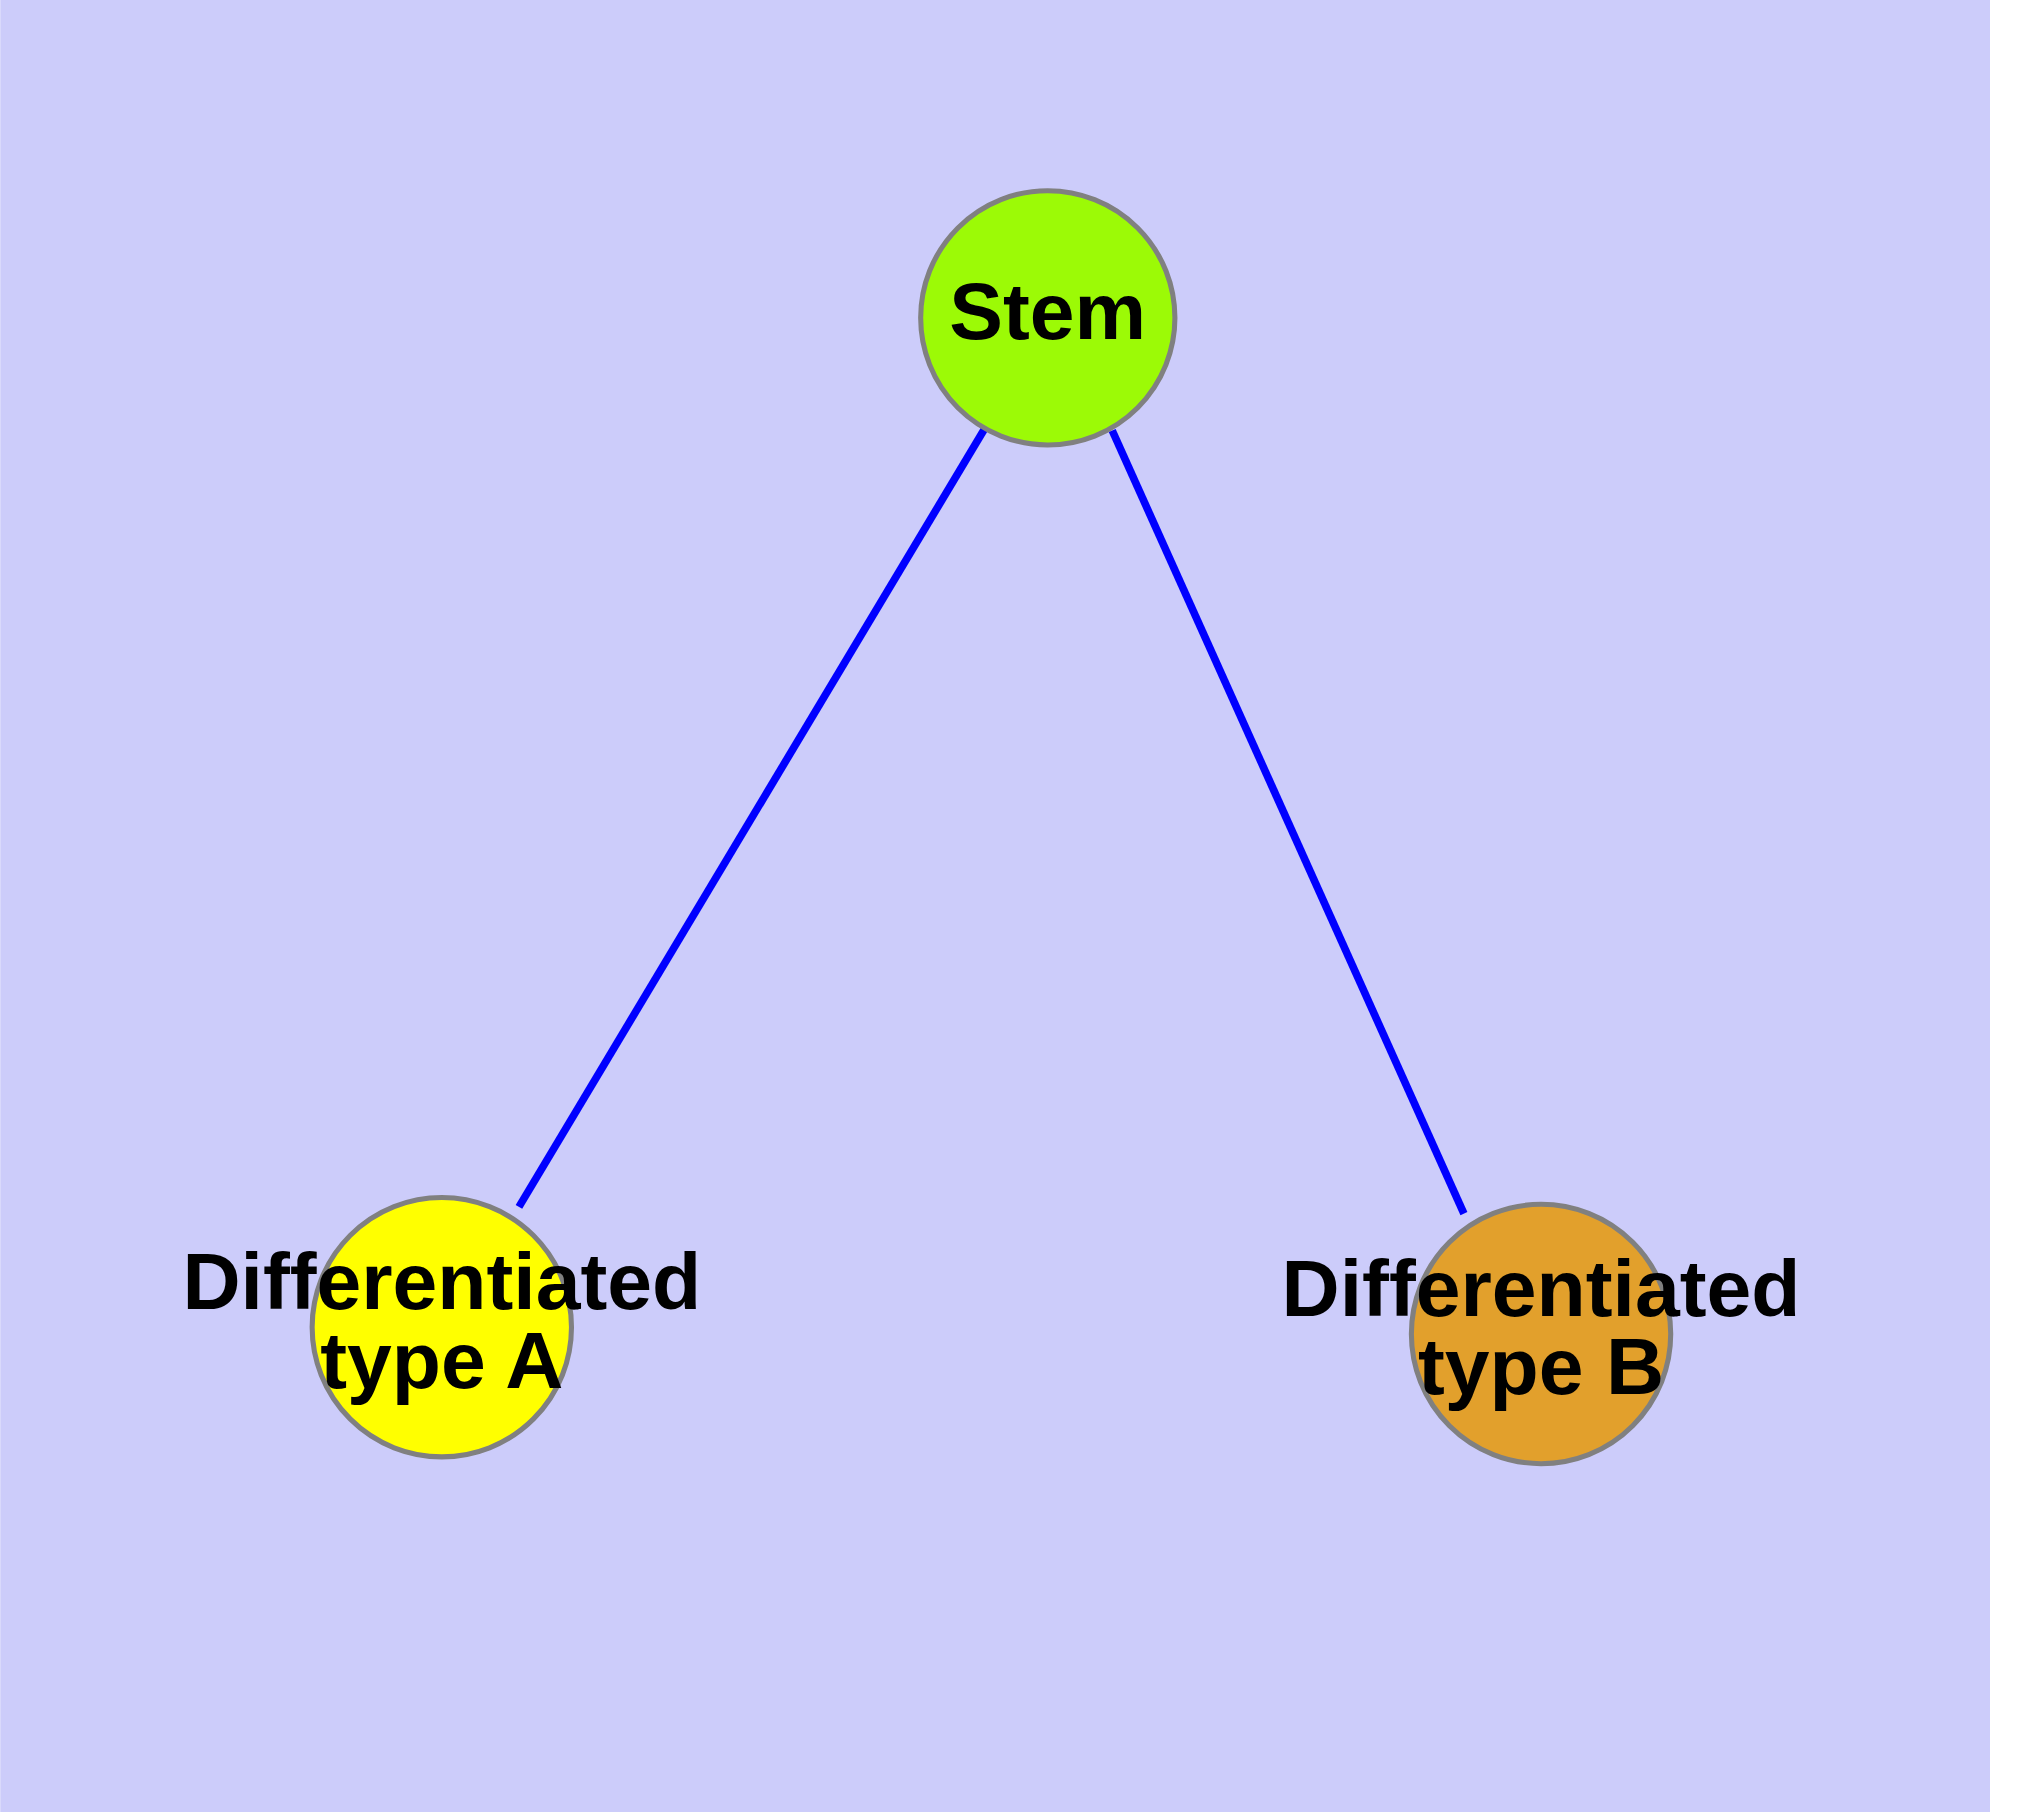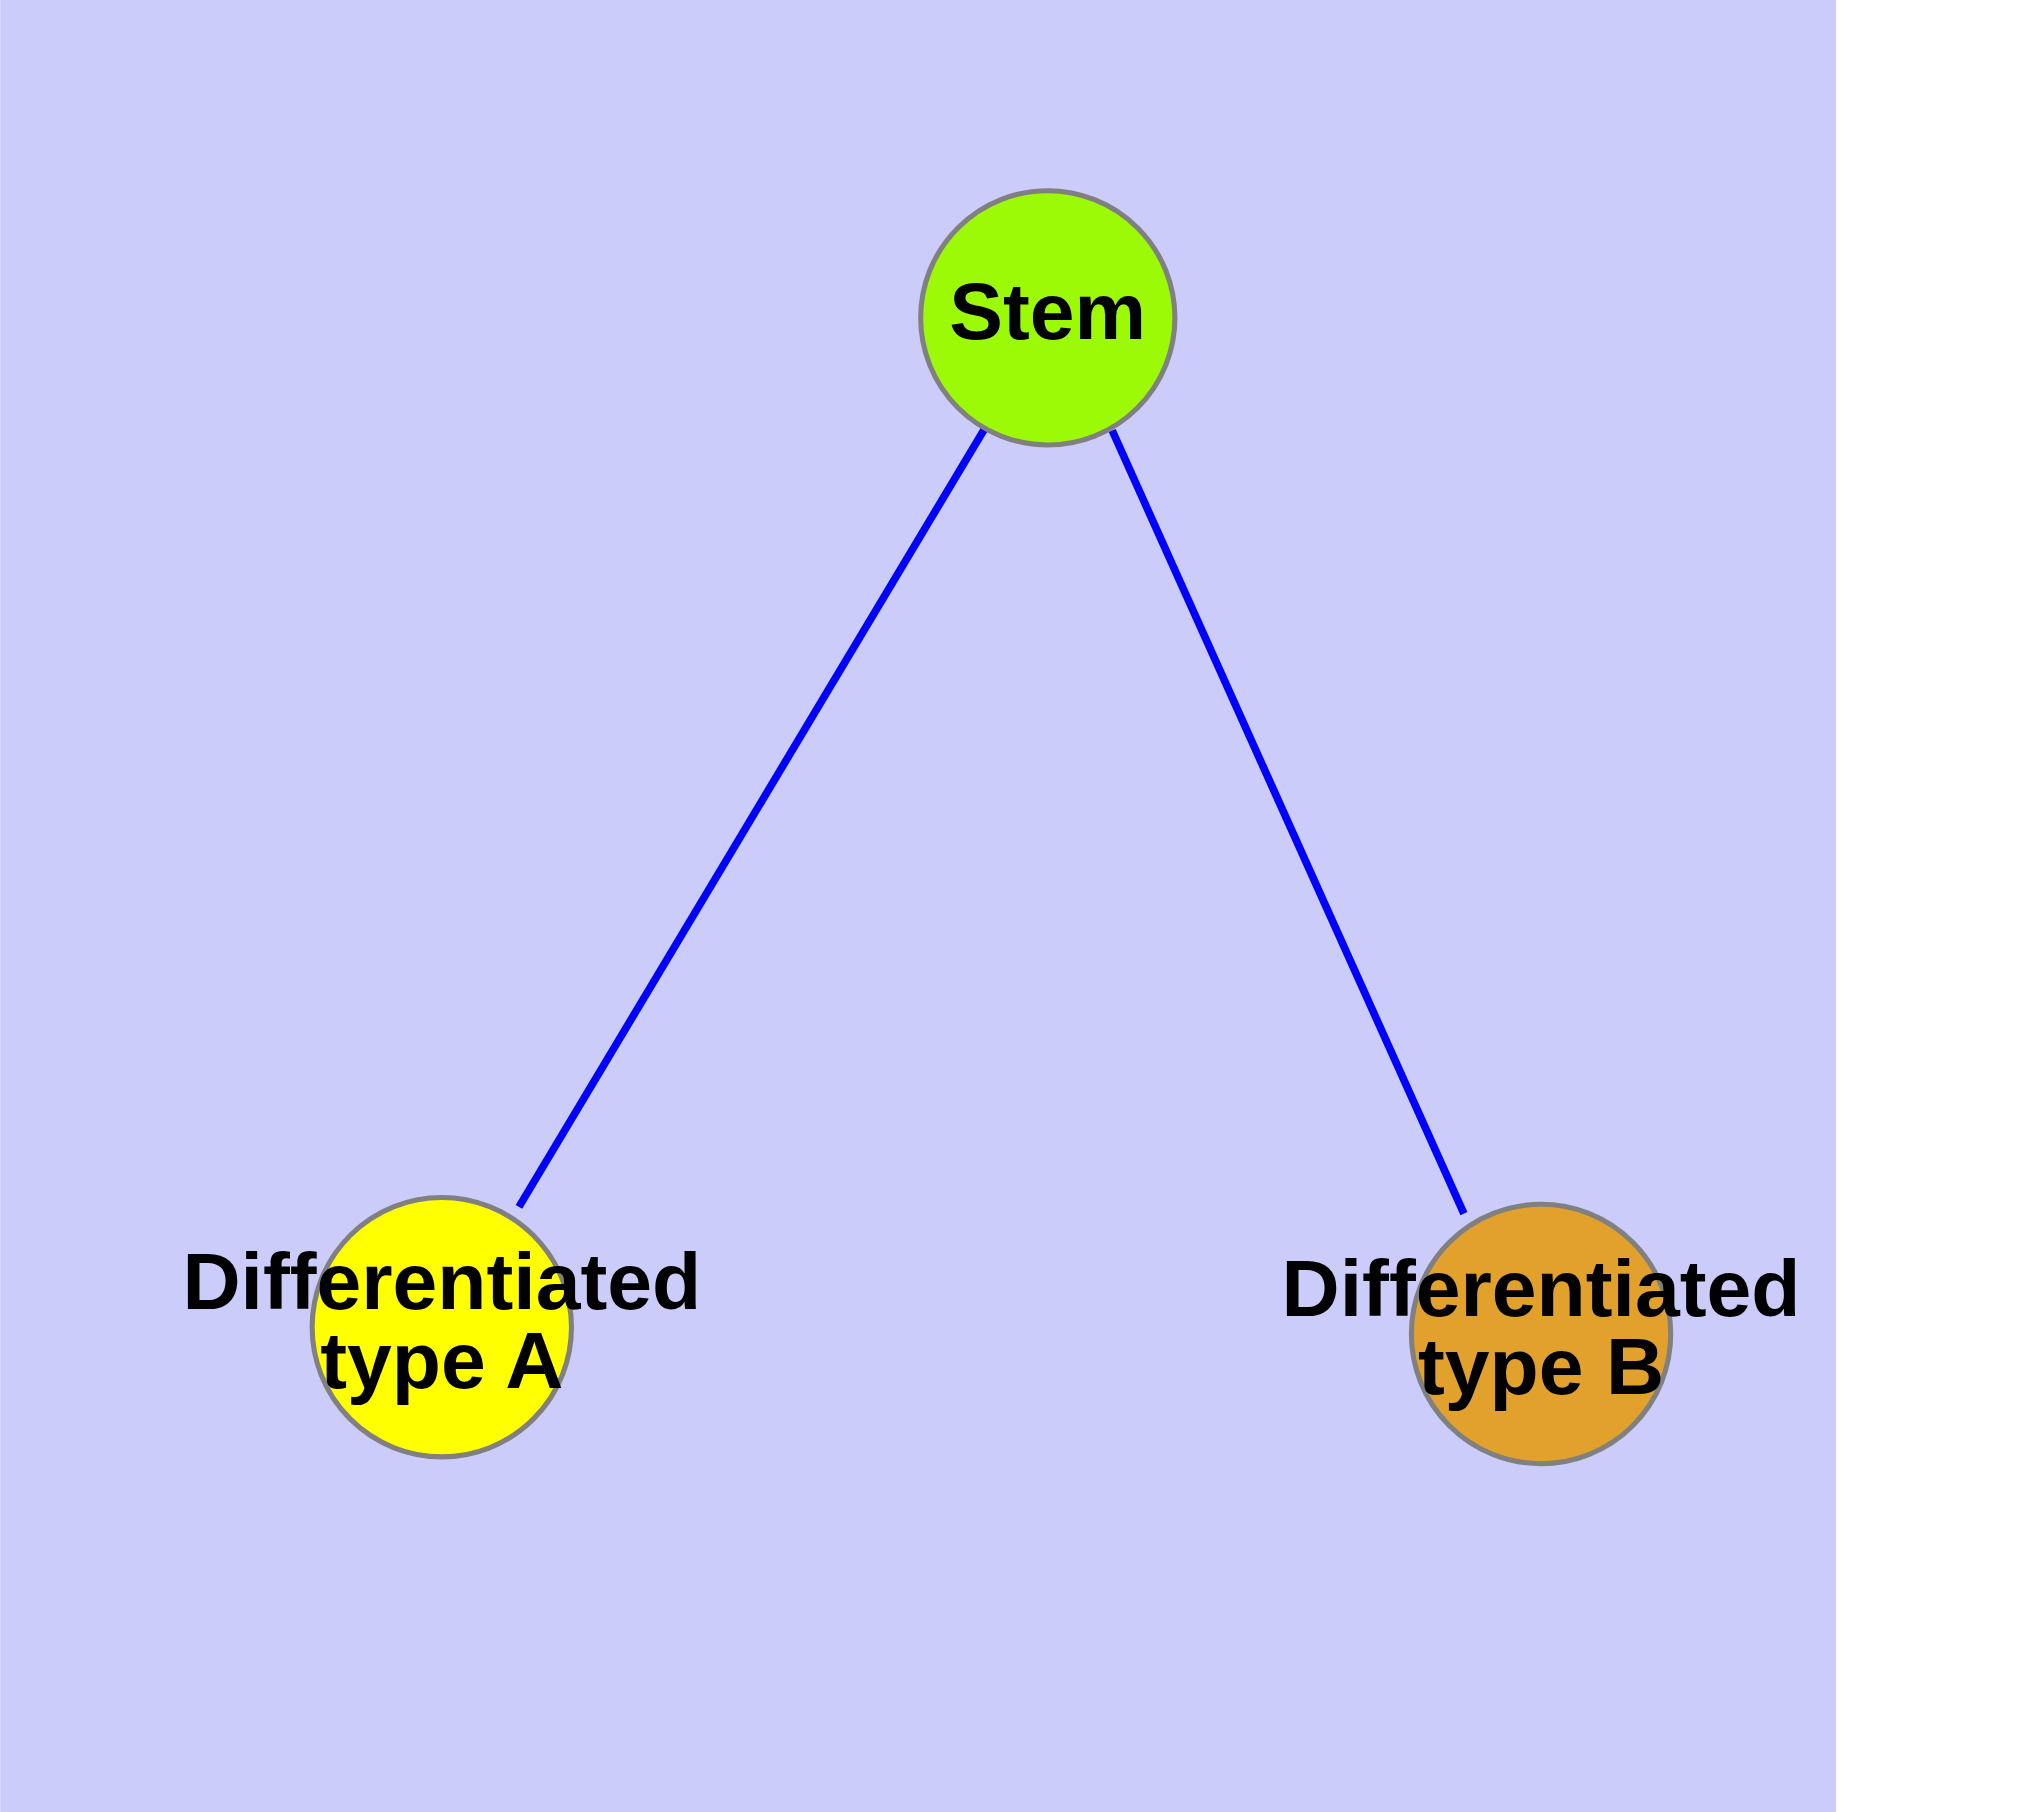--- a/index.html
+++ b/index.html
@@ -26,21 +26,21 @@
     font-family: "Liberation Sans", sans-serif;
     font-weight: bold;
     fill: #000000;
     text-anchor: middle;
     dominant-baseline: middle;
   }
 </style>
 </head>
 <body>
 
-<div id="canvas-root" style="width: 1836px; height: 1812px;">
+<div id="canvas-root" style="width: 1990px; height: 1812px;">
   <svg id="graph-svg" viewBox="0 0 2384 2138" xmlns="http://www.w3.org/2000/svg" style="width: 2021px; height: 1812px;">
 
     <rect id="bg-rect" x="0" y="0" width="2384" height="2138" fill="#ccccfa"></rect>
 
     <g id="edges-layer">
         <line x1="1162" y1="505" x2="612" y2="1424" stroke="#0000ff" stroke-width="9" stroke-linecap="butt"></line>
         <line x1="1312" y1="508" x2="1727" y2="1432" stroke="#0000ff" stroke-width="9" stroke-linecap="butt"></line>
       </g>
     <g id="nodes-layer">
         <circle cx="1236" cy="375" r="150" fill="#9cfa06" stroke="#808080" stroke-width="6"></circle>

